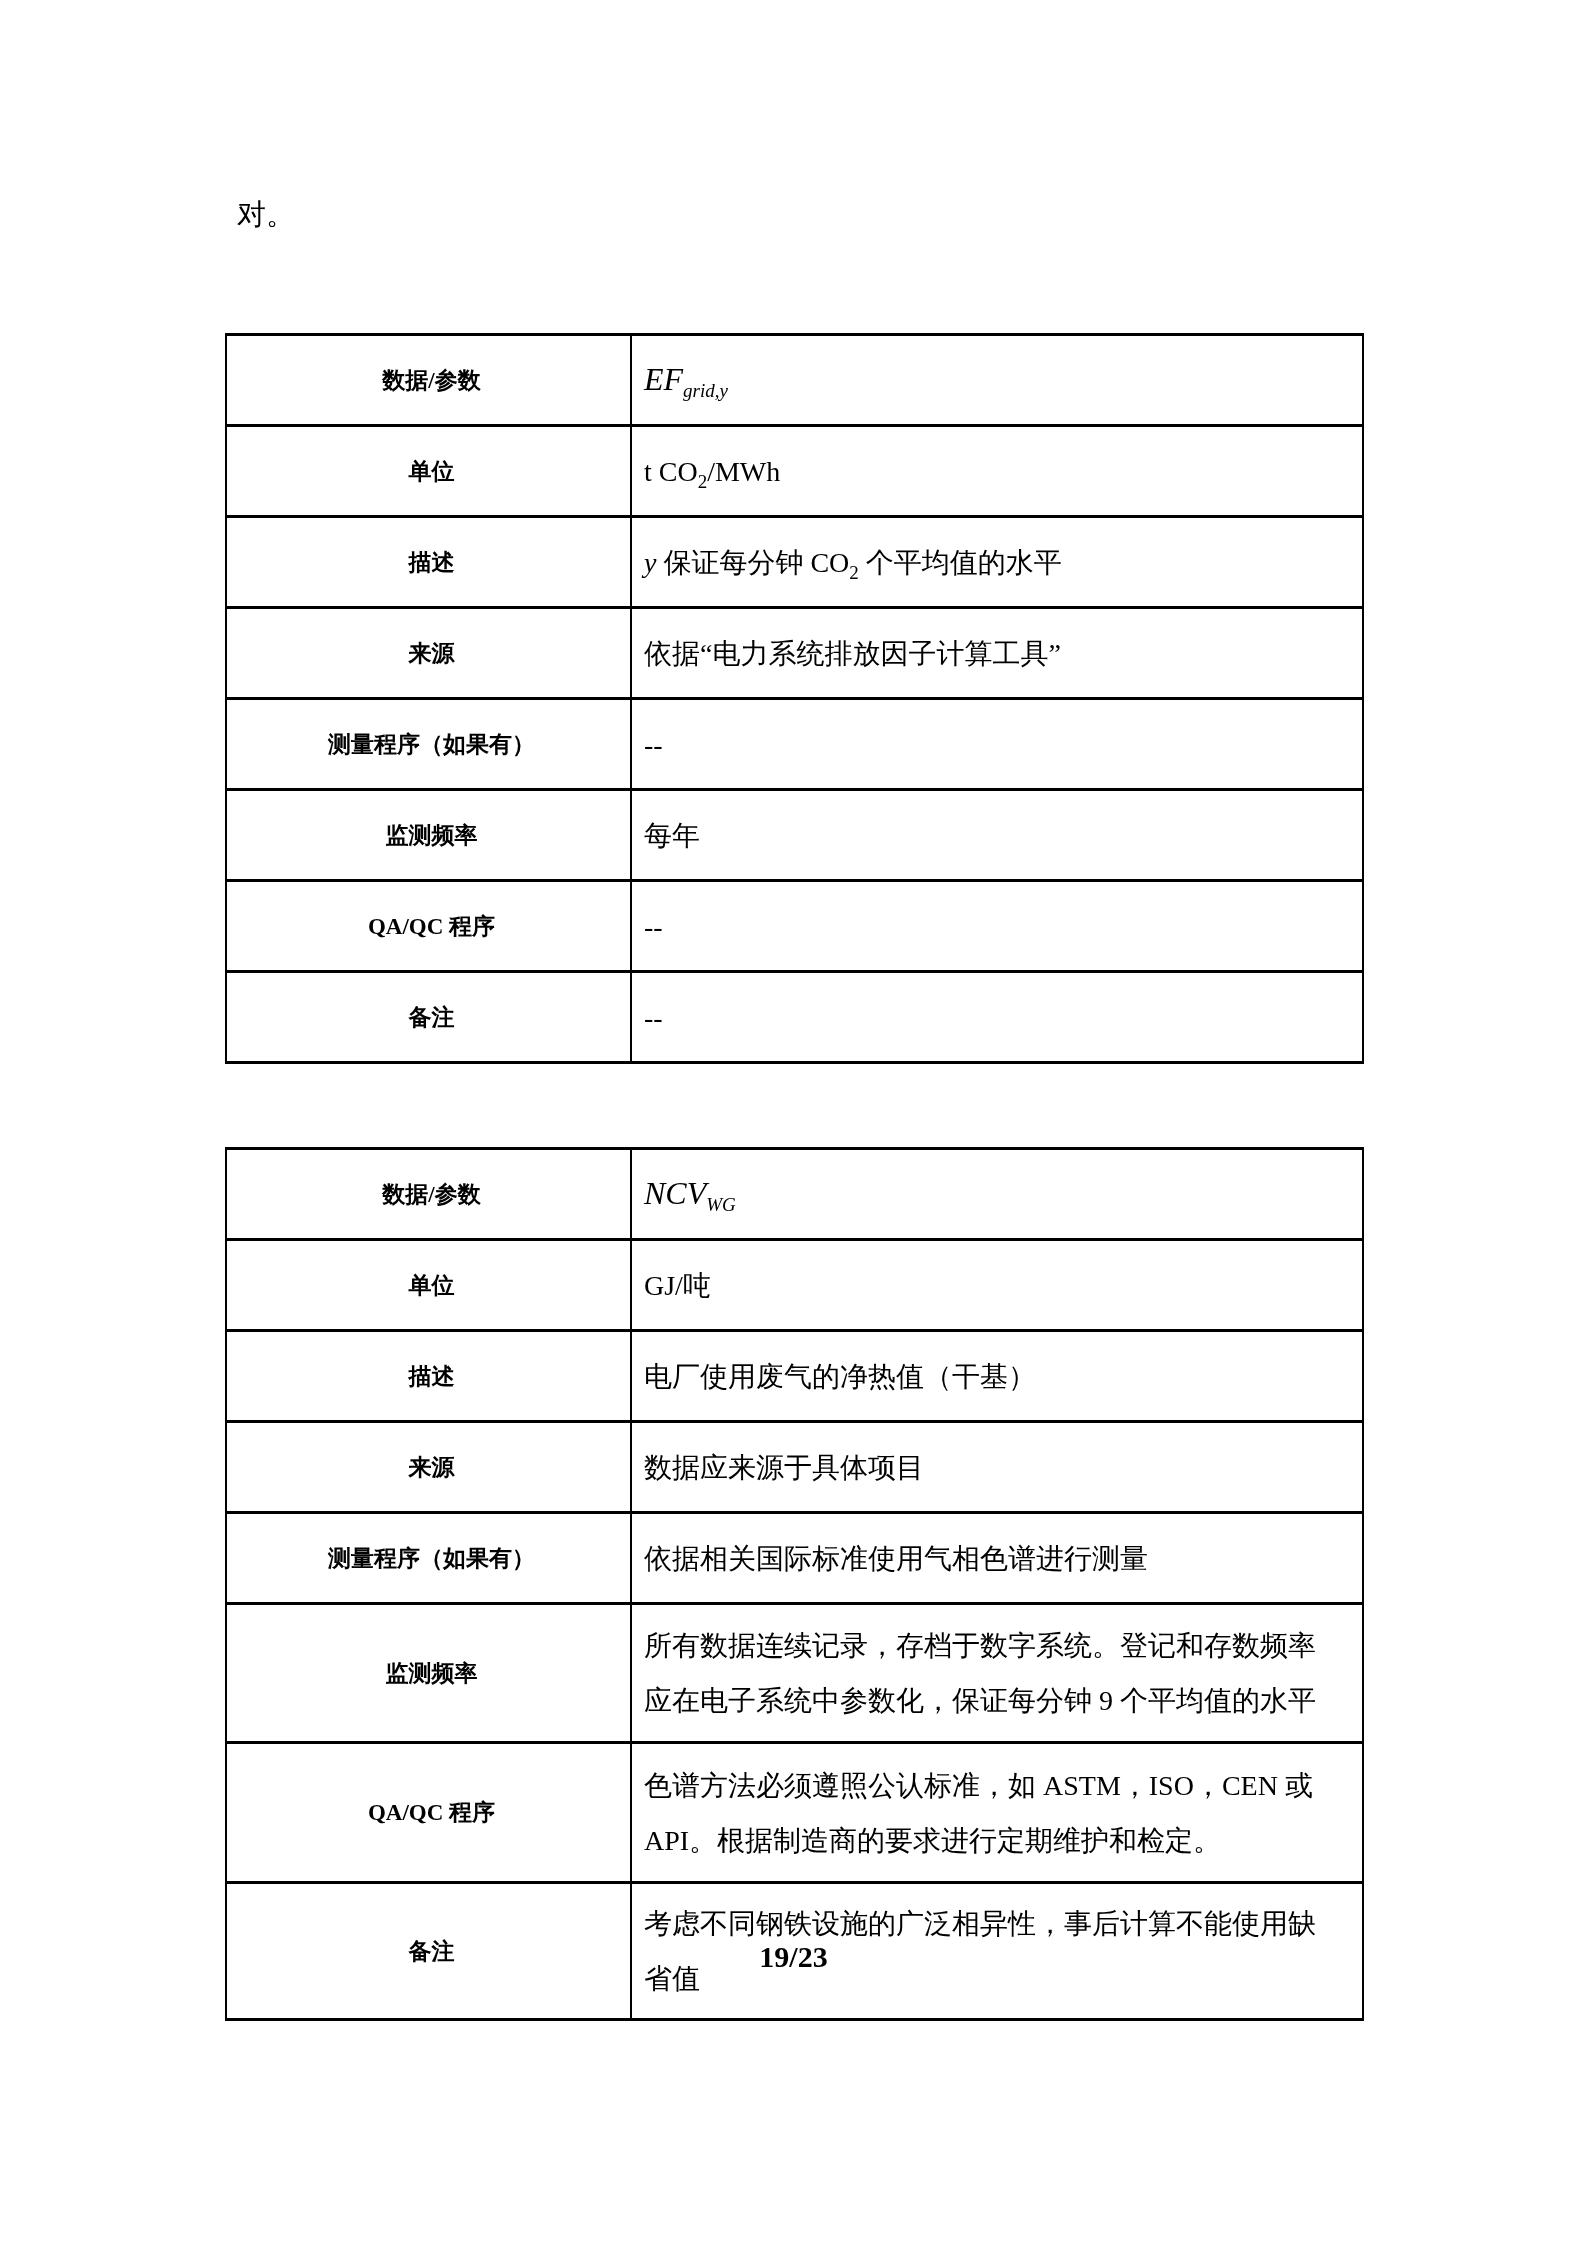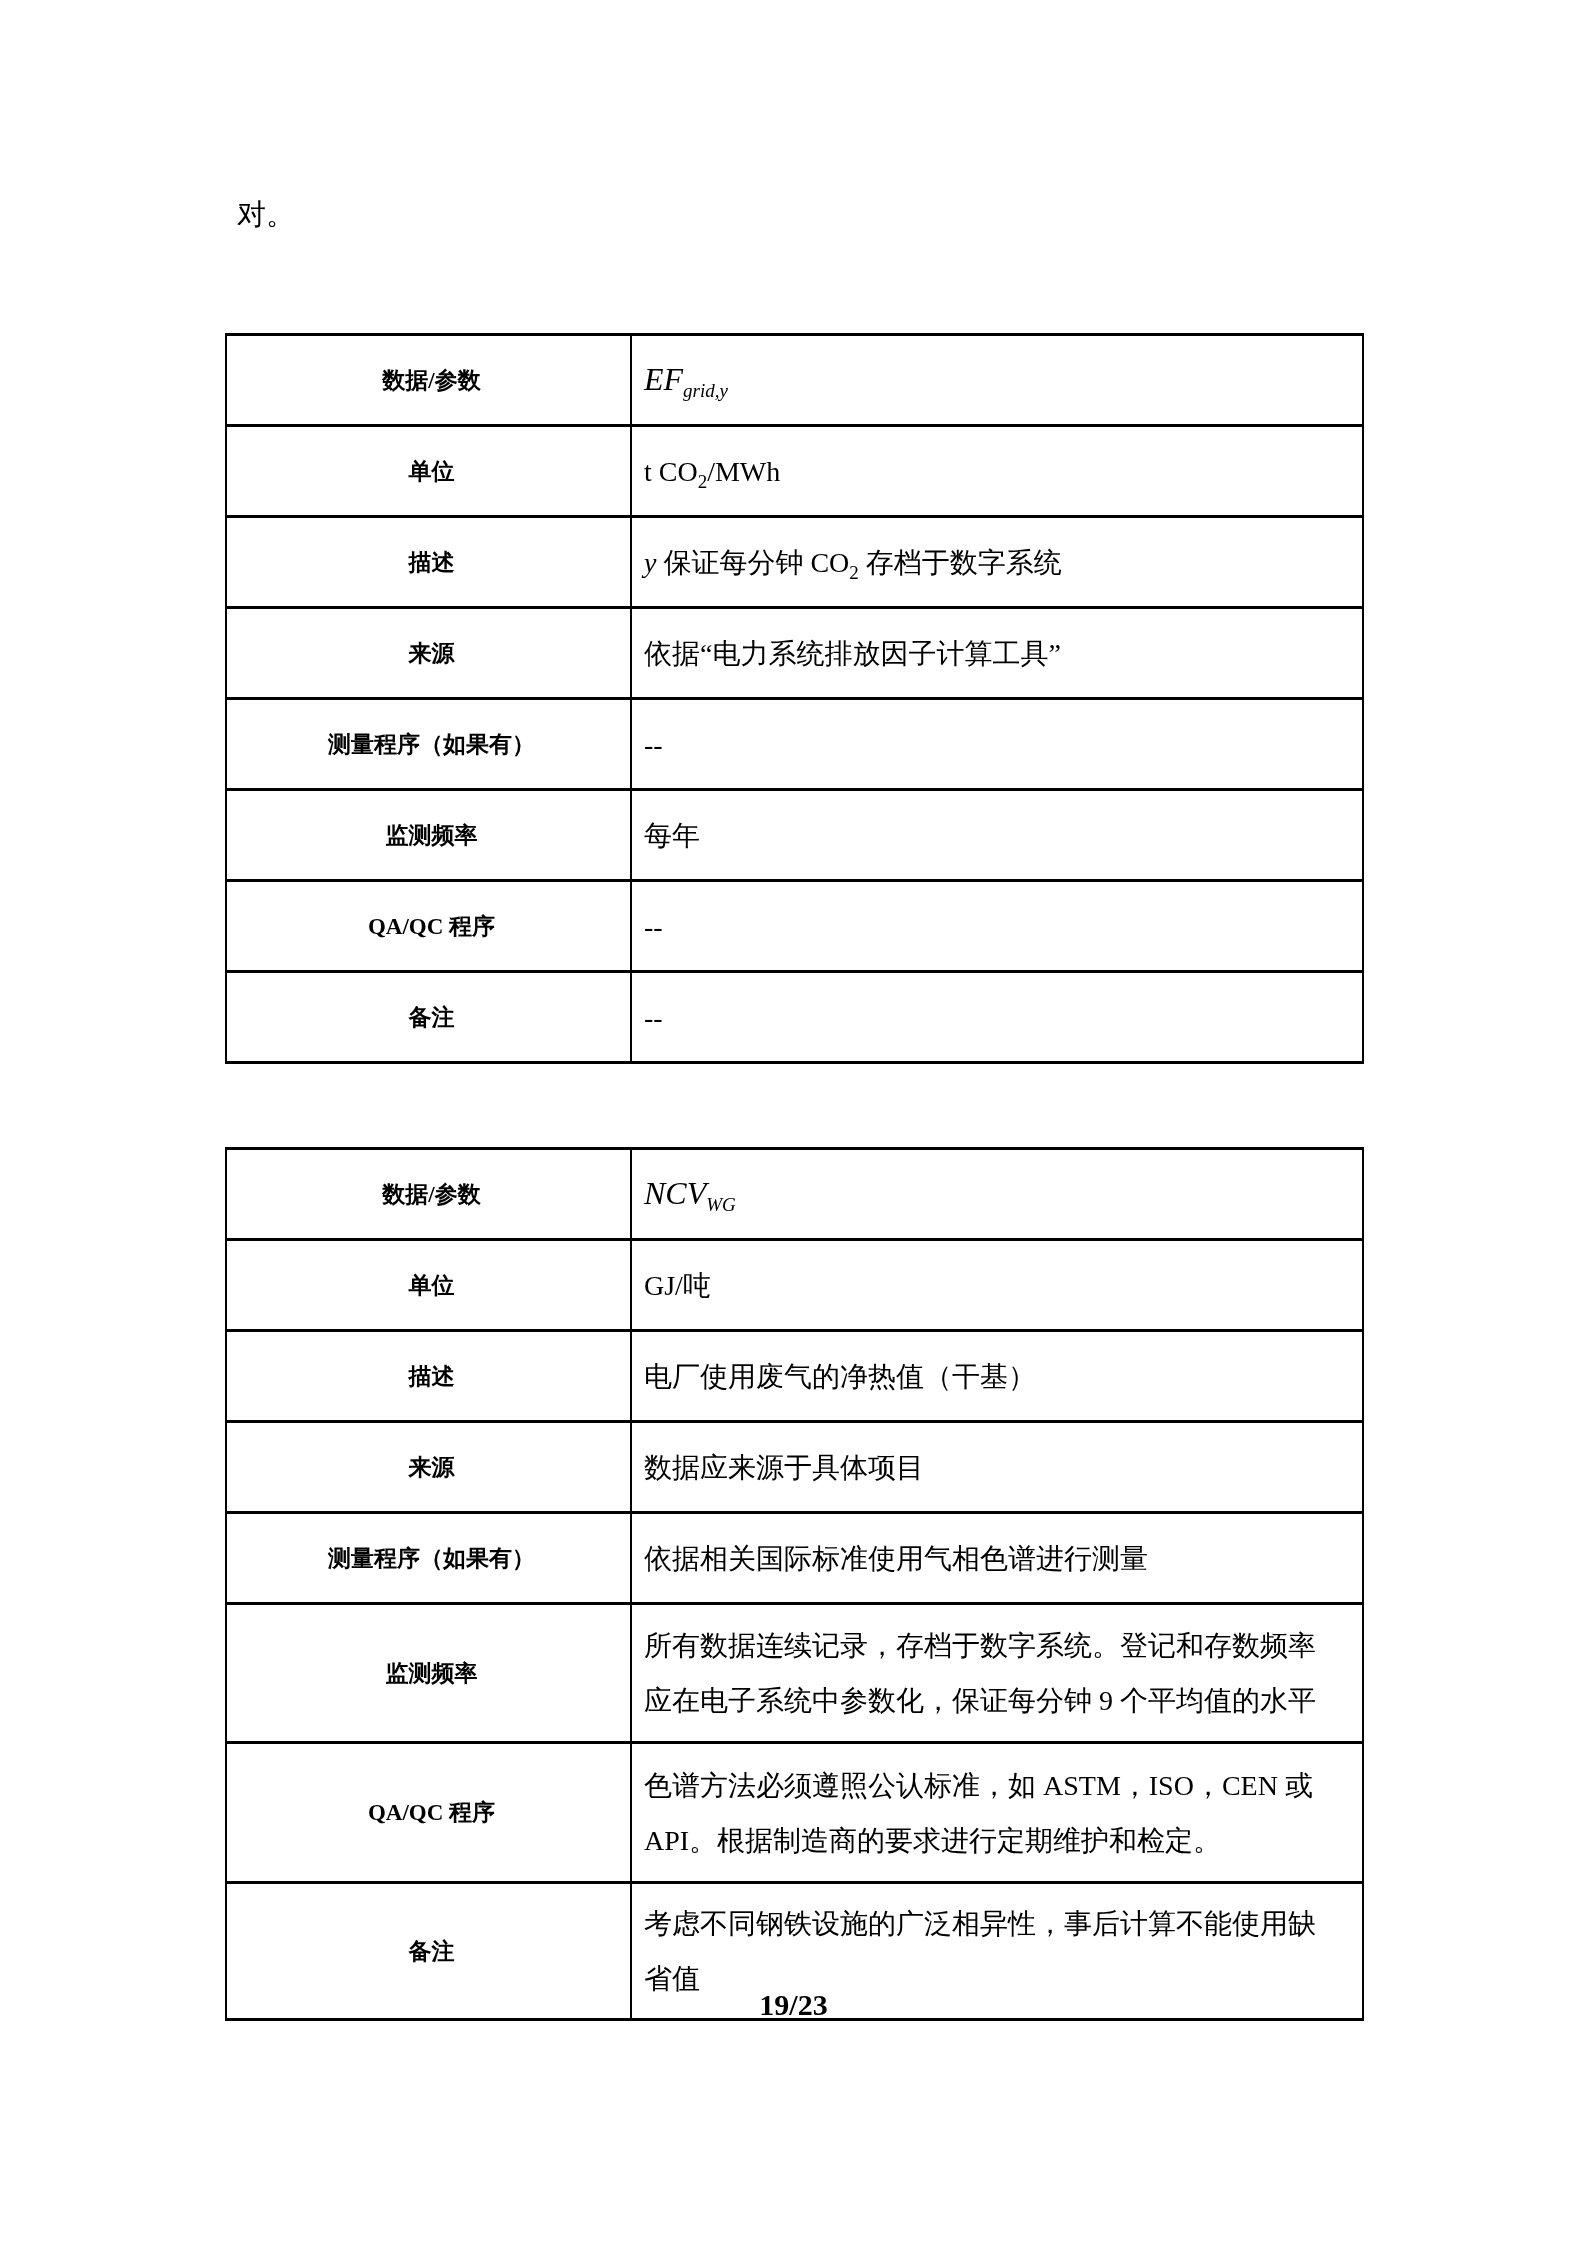--- a/index.html
+++ b/index.html
@@ -82,21 +82,21 @@
   }
   .var-italic { font-style: italic; }
   .value-cell sub {
     font-size: 19px;
     vertical-align: -7px;
     line-height: 0;
   }
   .page-footer {
     position: absolute;
     left: 0;
-    top: 1988px;
+    top: 1940px;
     width: 100%;
     text-align: center;
     font-size: 30px;
     font-weight: bold;
   }
 </style>
 </head>
 <body>
 
 <div class="page">
@@ -113,21 +113,21 @@
       <tr>
         <td class="label-cell">数据/参数</td>
         <td class="value-cell"><span class="formula"><span>EF</span><sub>grid,y</sub></span></td>
       </tr>
       <tr>
         <td class="label-cell">单位</td>
         <td class="value-cell"><span>t CO</span><sub>2</sub><span>/MWh</span></td>
       </tr>
       <tr>
         <td class="label-cell">描述</td>
-        <td class="value-cell"><span class="var-italic">y</span><span> 保证每分钟 CO</span><sub>2</sub><span> 存档于数字系统</span></td>
+        <td class="value-cell"><span class="var-italic">y</span><span> 保证每分钟 CO</span><sub>2</sub><span> 个平均值的水平</span></td>
       </tr>
       <tr>
         <td class="label-cell">来源</td>
         <td class="value-cell">依据“电力系统排放因子计算工具”</td>
       </tr>
       <tr>
         <td class="label-cell">测量程序（如果有）</td>
         <td class="value-cell">--</td>
       </tr>
       <tr>

